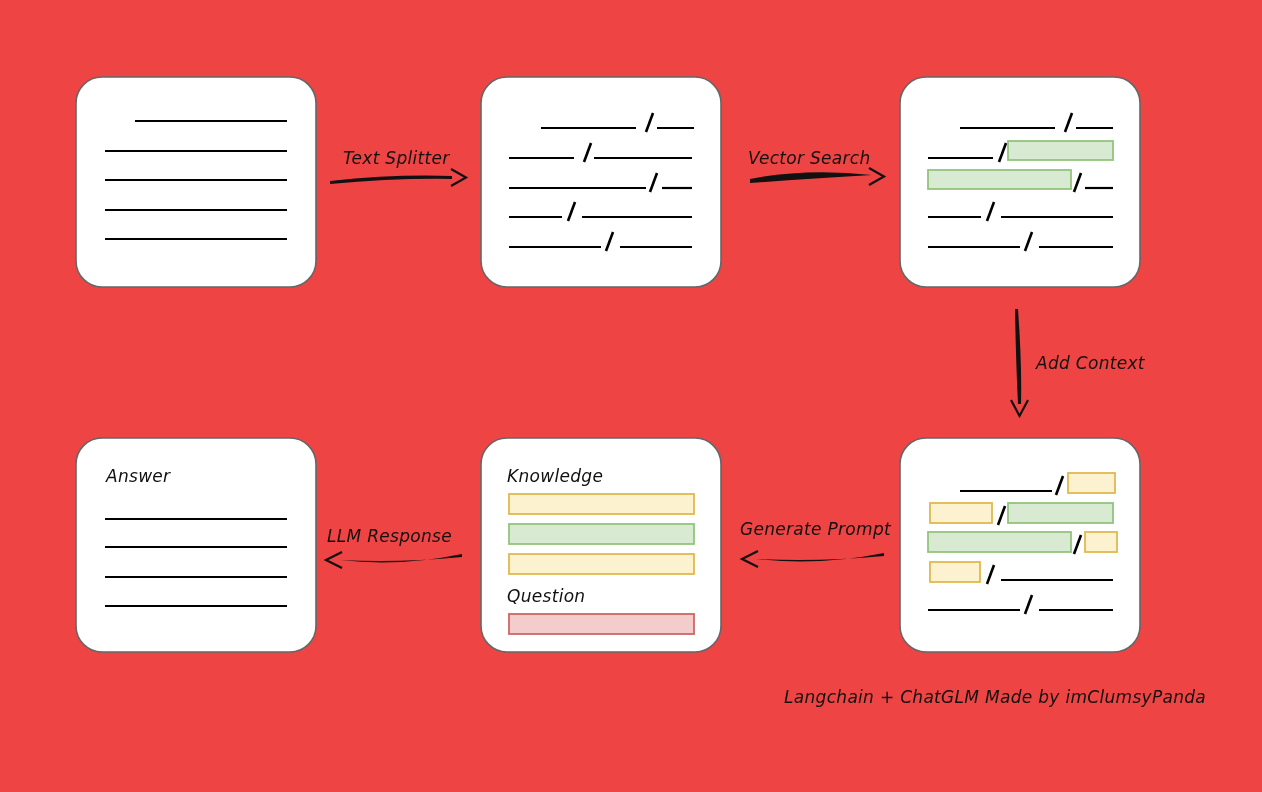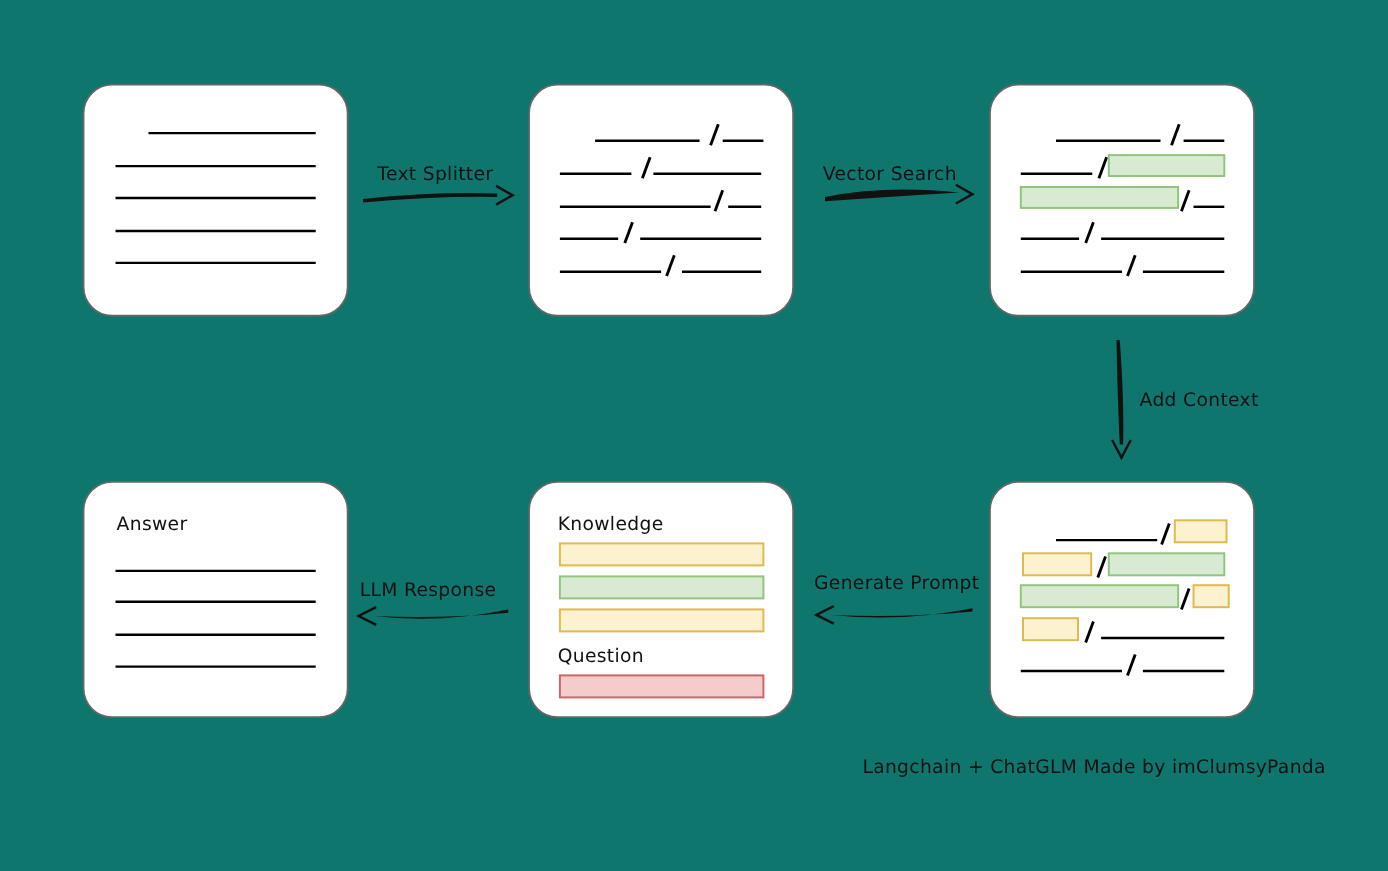--- a/index.html
+++ b/index.html
@@ -11,21 +11,22 @@
   body {
     width: 1262px;
     height: 792px;
     font-family: "DejaVu Sans", sans-serif;
     overflow: hidden;
   }
   #diagram-root {
     position: relative;
     width: 1262px;
     height: 792px;
-    background: #0f766e;
+    background: #ef4444;
+    font-style: italic;
   }
   svg#diagram {
     display: block;
     width: 1262px;
     height: 792px;
   }
   .doc-box {
     fill: #ffffff;
     stroke: #666666;
     stroke-width: 1.6;

